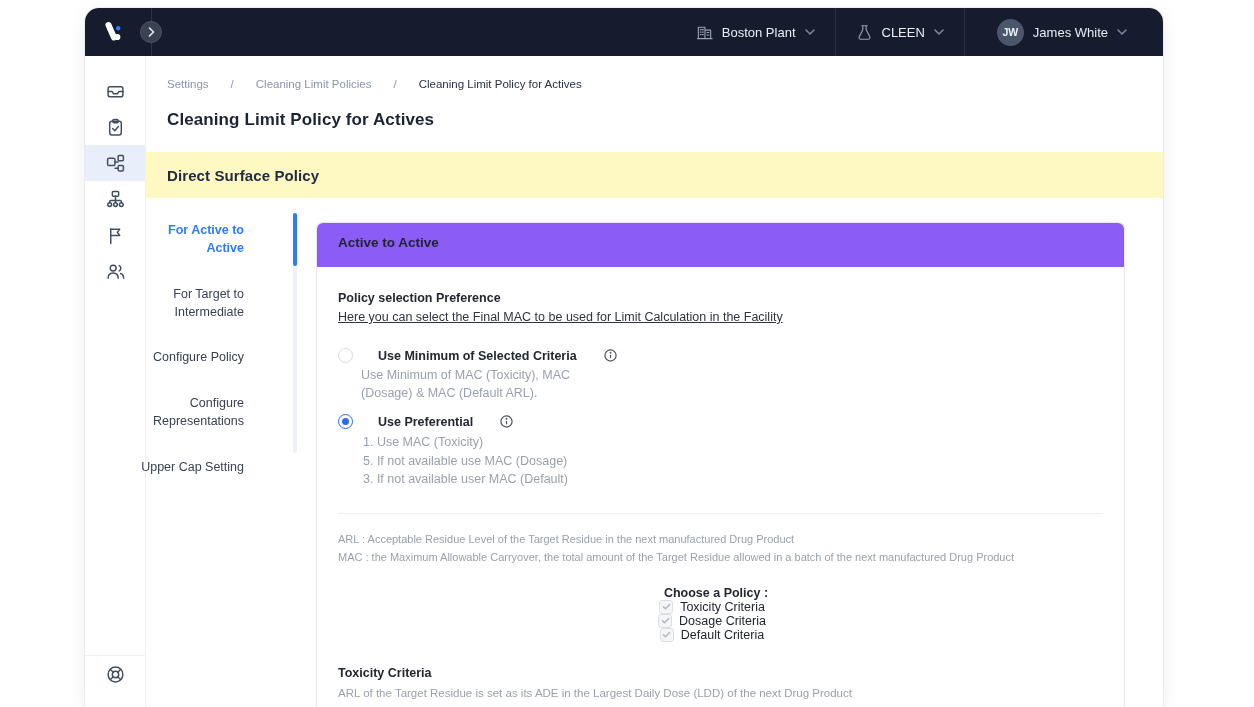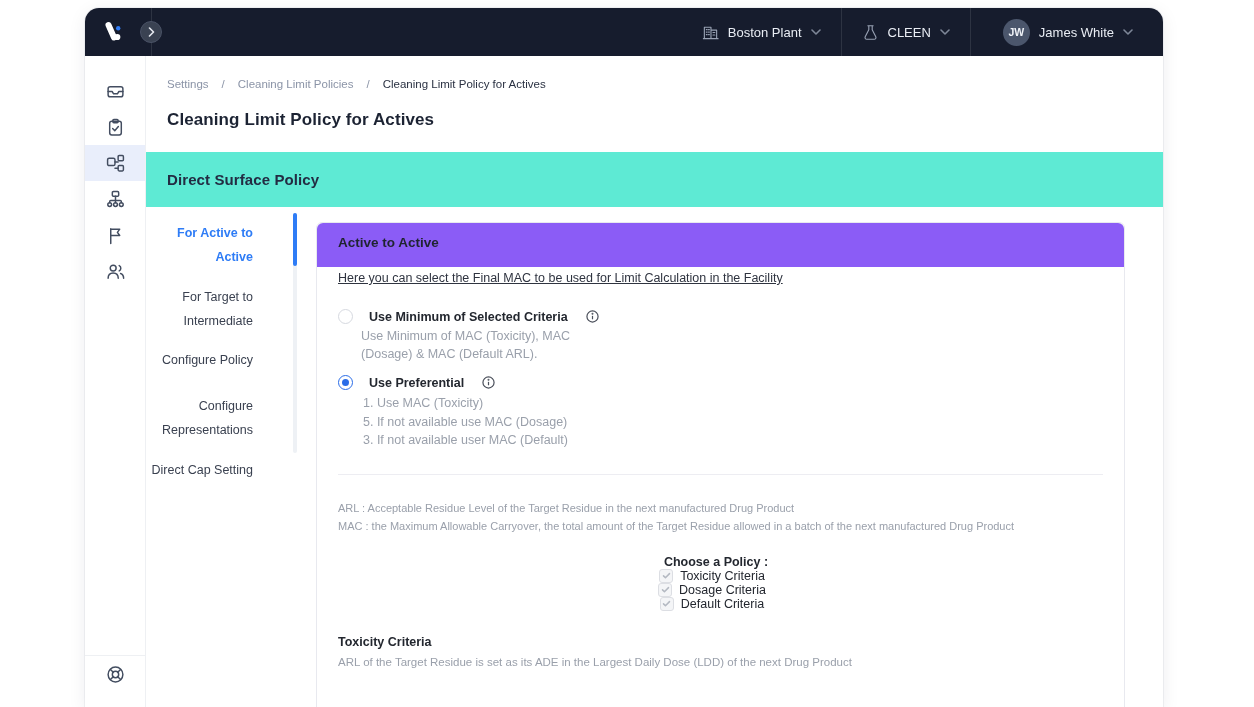--- a/index.html
+++ b/index.html
@@ -9,83 +9,83 @@
     background:#fff; border-radius:14px 14px 0 0; overflow:hidden;
     box-shadow:0 0 0 1px rgba(20,30,60,.05), 0 4px 18px rgba(20,30,60,.08); }
 
   
   .hdr { height:48px; background:#161c2d; display:flex; align-items:stretch; }
   .hdr-left { position:relative; width:67px; border-right:1px solid rgba(255,255,255,.10);
     display:flex; align-items:center; padding-left:16px; }
   .collapse-btn { position:absolute; right:-11px; top:13px; width:22px; height:22px;
     border-radius:50%; background:#3a4252; border:1px solid #4a5266; display:flex;
     align-items:center; justify-content:center; z-index:2; cursor:pointer; }
-  .hdr-right { margin-left:auto; display:flex; align-items:stretch; padding-right:10px; }
+  .hdr-right { margin-left:auto; display:flex; align-items:stretch; padding-right:16px; }
   .hdr-seg { display:flex; align-items:center; gap:9px; padding:0 20px; color:#e9edf4;
     font-size:13px; cursor:pointer; }
   .hdr-seg + .hdr-seg { border-left:1px solid rgba(255,255,255,.10);text-align:center; }
   .avatar { width:27px; height:27px; border-radius:50%; background:#4b566c; color:#f0f3f8;
     font-size:10.5px; font-weight:700; display:flex; align-items:center; justify-content:center;margin-left:12px; }
 
   
   .body-row { display:flex; height:651px; }
   .sidebar { width:61px; border-right:1px solid #eef0f3; position:relative; flex:none; }
   .sb-items { padding-top:17px; }
   .sb-item { height:36px; display:flex; align-items:center; justify-content:center; cursor:pointer; }
   .sb-item.sel { background:#e9eefb; }
   .sb-bottom { position:absolute; top:599px; left:0; right:0; border-top:1px solid #eef0f3;
     display:flex; justify-content:center; padding-top:9px; }
   .sb-icon { width:19px; height:19px; stroke:#434d60; fill:none; stroke-width:1.4;
     stroke-linecap:round; stroke-linejoin:round; }
 
   .content { flex:1; position:relative; }
   .breadcrumb { position:absolute; left:21px; top:22px; font-size:11.5px; color:#8b94a7;
-    display:flex; gap:13px; white-space:nowrap; }
+    display:flex; gap:22px; white-space:nowrap; }
   .crumb { cursor:pointer; }
   .crumb.current { color:#2a3142; font-weight:500; cursor:default; }
   .page-title { position:absolute; left:21px; top:54px; font-size:17px; font-weight:700;
     color:#1c2333; letter-spacing:.1px; }
-  .section-bar { position:absolute; left:0; right:0; top:96px; height:55px; background:#5eead4;
+  .section-bar { position:absolute; left:0; right:0; top:96px; height:46px; background:#fef9c3;
     display:flex; align-items:center; padding-left:21px; font-size:15px; font-weight:700;
     color:#232c43; letter-spacing:.1px; }
 
   .sub-area { position:absolute; left:0; right:0; top:142px; bottom:0; }
   .subnav { position:absolute; left:0; top:0; width:131px; }
-  .subnav-item { position:absolute; right:24px; width:112px; text-align:right; font-size:12.5px;
-    line-height:24px; color:#3a4150; cursor:pointer; }
+  .subnav-item { position:absolute; right:33px; width:112px; text-align:right; font-size:12.5px;
+    line-height:18px; color:#3a4150; cursor:pointer; }
   .subnav-item.sel { color:#2e7cf6; font-weight:600; }
   .nav-track { position:absolute; left:147px; top:15px; width:4px; height:240px;
     background:#eef1f5; border-radius:2px; }
   .nav-indicator { width:4px; height:53px; background:#2e7cf6; border-radius:2px; }
 
   
   .panel { position:absolute; left:170px; top:24px; width:809px; height:540px;
     border:1px solid #e8e9ef; border-radius:6px; background:#fff; }
   .panel-header { height:44px; background:#8b5cf6; border-bottom:6px solid #8b5cf6;
     border-radius:6px 6px 0 0; display:flex; align-items:center; padding-left:21px;
     font-size:13.5px; font-weight:600; color:#1f2430; }
   .panel-body { padding:0 21px; }
   .pref-heading { margin-top:23px; font-size:12.5px; font-weight:700; color:#23272f; line-height:16px; }
   .pref-sub { margin-top:3px; font-size:12.5px; color:#2f3440; line-height:16px;text-decoration:underline; }
 
   .option { margin-top:23px; }
-  .opt-row { display:flex; align-items:center; gap:16px; cursor:pointer; }
+  .opt-row { display:flex; align-items:center; gap:25px; cursor:pointer; }
   .radio { width:15px; height:15px; border-radius:50%; border:1.5px solid #d6d9e0;
     background:#fff; flex:none; position:relative; }
   .radio.on { border-color:#2b6de8; }
   .radio.on::after { content:""; position:absolute; left:2.5px; top:2.5px; width:7px; height:7px;
     border-radius:50%; background:#2b6de8; }
   .opt-label { font-size:12.5px; font-weight:700; color:#23272f; }
   .info-icon { width:13px; height:13px; stroke:#4a4f5a; fill:none; stroke-width:1.3;
     cursor:pointer; margin-left:2px; }
   .opt-desc { margin:3px 0 0 23px; max-width:212px; font-size:12.5px; color:#9aa0ab; line-height:18px; }
   .opt-list { margin:4px 0 0 25px; font-size:12.5px; color:#9aa0ab; line-height:18.5px; }
 
   .divider { margin-top:24px; border-top:1px solid #ededf2; }
-  .notes { margin-top:24px; font-size:11px; color:#9aa0ab; line-height:18px; }
+  .notes { margin-top:16px; font-size:11px; color:#9aa0ab; line-height:18px; }
   .notes.second { margin-top:17px; }
 
   .choose-row { margin-top:20px; display:flex; align-items:center;flex-direction:column; }
   .choose-label { font-size:12.5px; font-weight:700; color:#23272f; margin-right:9px; }
   .cb-group { display:flex; align-items:center; gap:7px; margin-right:17px; cursor:pointer; }
   .checkbox { width:14px; height:14px; border-radius:3px; background:#f4f5f7;
     border:1px solid #dcdee3; display:flex; align-items:center; justify-content:center; flex:none; }
   .checkbox svg { width:9px; height:9px; stroke:#b4b9c2; stroke-width:2; fill:none;
     stroke-linecap:round; stroke-linejoin:round; }
   .cb-label { font-size:12.5px; color:#23272f; }
@@ -221,31 +221,32 @@
         <span>Direct Surface Policy</span>
       </div>
 
       <div class="sub-area">
 
         <div class="subnav">
           <div class="subnav-item sel" style="top:23px">For Active to Active</div>
           <div class="subnav-item" style="top:87px">For Target to Intermediate</div>
           <div class="subnav-item" style="top:150px">Configure Policy</div>
           <div class="subnav-item" style="top:196px">Configure Representations</div>
-          <div class="subnav-item" style="top:260px">Direct Cap Setting</div>
+          <div class="subnav-item" style="top:260px">Upper Cap Setting</div>
         </div>
         <div class="nav-track">
           <div class="nav-indicator"></div>
         </div>
 
         <div class="panel">
           <div class="panel-header">
             <span>Active to Active</span>
           </div>
           <div class="panel-body">
+            <div class="pref-heading">Policy selection Preference</div>
             <div class="pref-sub">Here you can select the Final MAC to be used for Limit Calculation  in the Facility</div>
 
             <div class="option">
               <div class="opt-row">
                 <span class="radio"></span>
                 <span class="opt-label">Use Minimum of Selected Criteria</span>
                 <svg class="info-icon" viewBox="0 0 14 14">
                   <circle cx="7" cy="7" r="6"></circle>
                     <path d="M7 6.3 V10"></path>
                     <circle cx="7" cy="4" r="0.4" fill="#4a4f5a"></circle>

